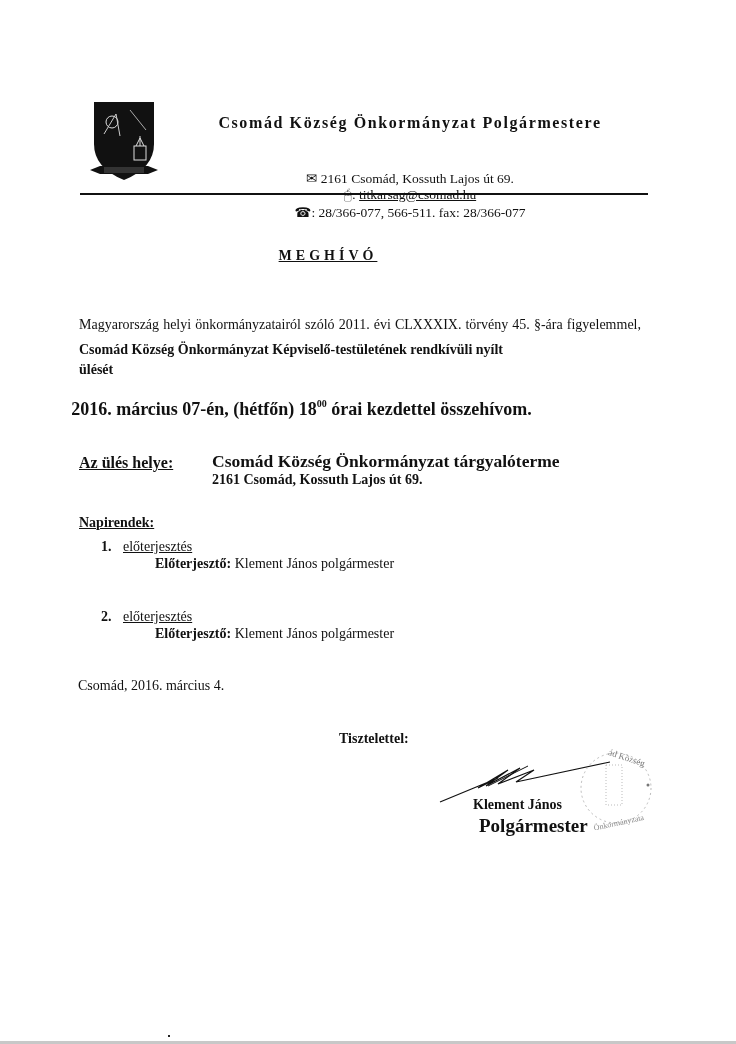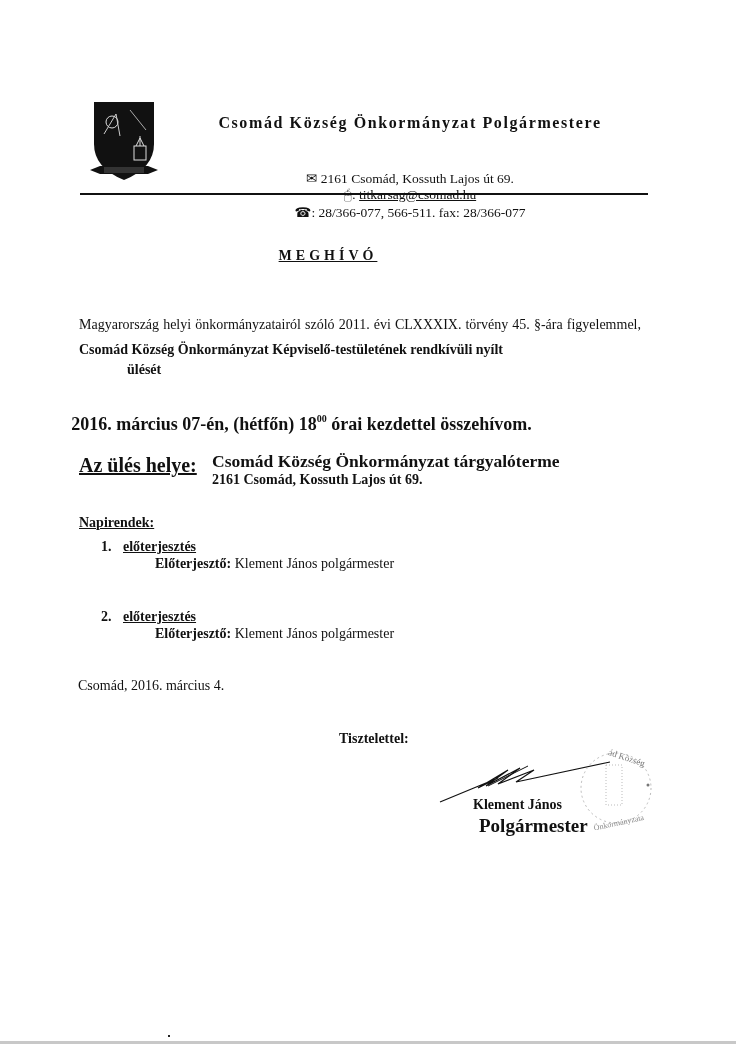--- a/index.html
+++ b/index.html
@@ -85,38 +85,38 @@
     .intro {
       position: absolute;
       left: 79px;
       top: 312px;
       width: 562px;
       font-size: 14px;
       line-height: 25px;
       text-align: justify;
     }
     .intro b { font-weight: bold; }
-    .intro-last { position: absolute; left: 79px; top: 362px; font-size: 14px; font-weight: bold; margin-left: 48px; }
+    .intro-last { position: absolute; left: 79px; top: 362px; font-size: 14px; font-weight: bold; }
     .meeting-date {
       position: absolute;
       left: 0;
       width: 603px;
-      top: 413px;
+      top: 398px;
       text-align: center;
       font-weight: bold;
       font-size: 18px;
     }
     .meeting-date sup { font-size: 10px; vertical-align: 8px; }
     
     .venue-label {
       position: absolute;
       left: 79px;
       top: 454px;
       font-weight: bold;
-      font-size: 20px;
+      font-size: 16px;
       text-decoration: underline;
     }
     .venue-name {
       position: absolute;
       left: 212px;
       top: 451px;
       font-weight: bold;
       font-size: 17.5px;
     }
     .venue-address {
@@ -159,21 +159,21 @@
       text-align: justify;
       text-align-last: justify;
       display: block;
     }
     .agenda-ref {
       font-weight: bold;
       text-decoration: underline;
     }
     .agenda-ref-2 {
       display: block;
-      font-weight: bold;
+      font-weight: normal;
       text-decoration: underline;
     }
     .presenter-label { font-weight: bold; margin-left: 32px; }
     .place-date {
       position: absolute;
       left: 78px;
       top: 678px;
       font-size: 14px;
       text-align: center;
     }

